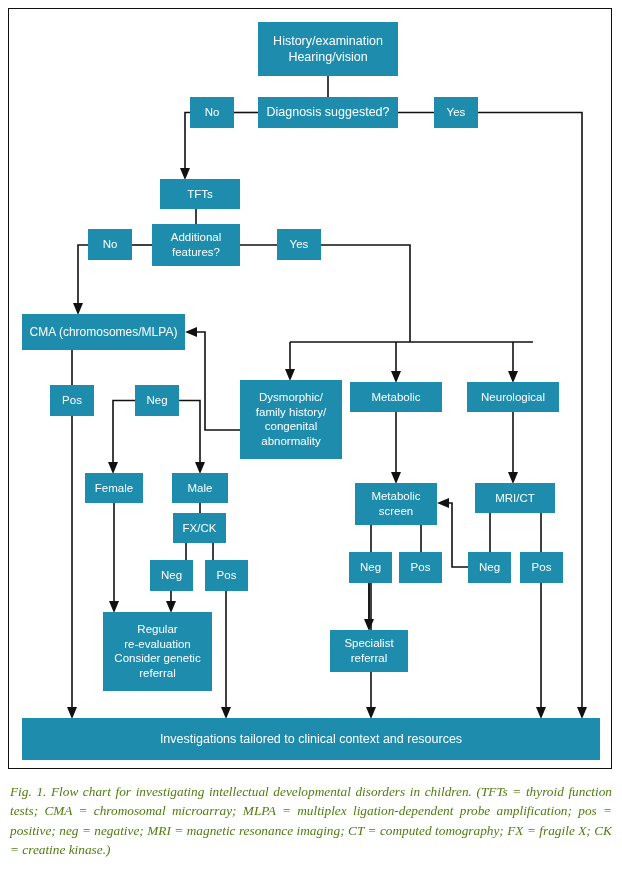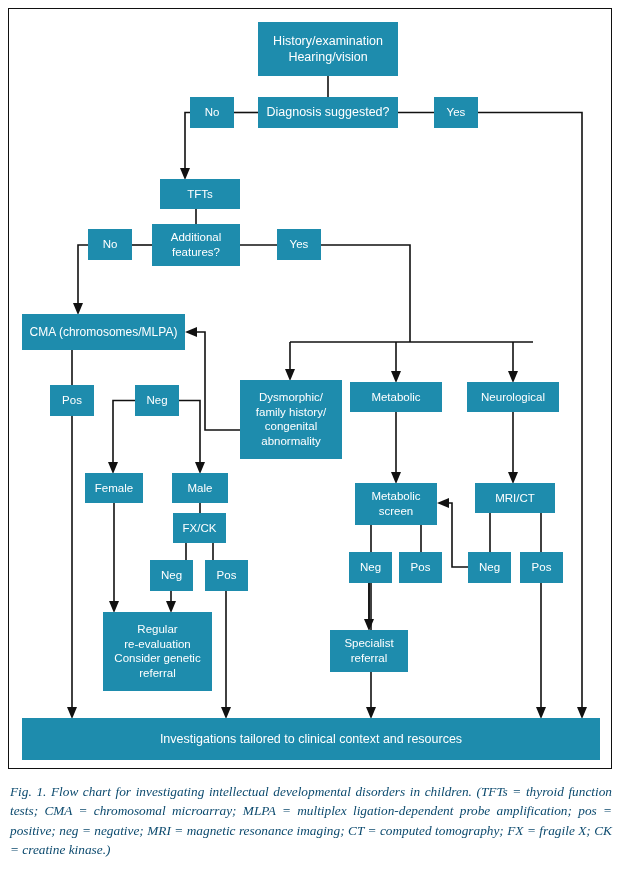--- a/index.html
+++ b/index.html
@@ -9,21 +9,21 @@
   #frame{position:absolute;left:8px;top:8px;width:604px;height:761px;
          border:1.5px solid #111;box-sizing:border-box;background:#fff;}
   #chart{position:absolute;left:0;top:0;width:622px;height:778px;}
   .node rect{fill:#1e8cad;}
   .node text{fill:#ffffff;font-family:"Liberation Sans",sans-serif;
              text-anchor:middle;dominant-baseline:middle;}
   .edge{stroke:#111;stroke-width:1.6;fill:none;}
   .arrowhead{fill:#111;stroke:none;}
   #caption{position:absolute;left:10px;top:782px;width:602px;
            font-family:"Liberation Serif",serif;font-style:italic;
-           font-size:13.3px;line-height:1.46;color:#0c4a6e;text-align:justify;}
+           font-size:13.3px;line-height:1.46;color:#4d7c0f;text-align:justify;}
 </style>
 </head>
 <body>
 
 <div id="page">
 
   <div id="frame"></div>
 
   <svg id="chart" viewBox="0 0 622 778" xmlns="http://www.w3.org/2000/svg">
 

